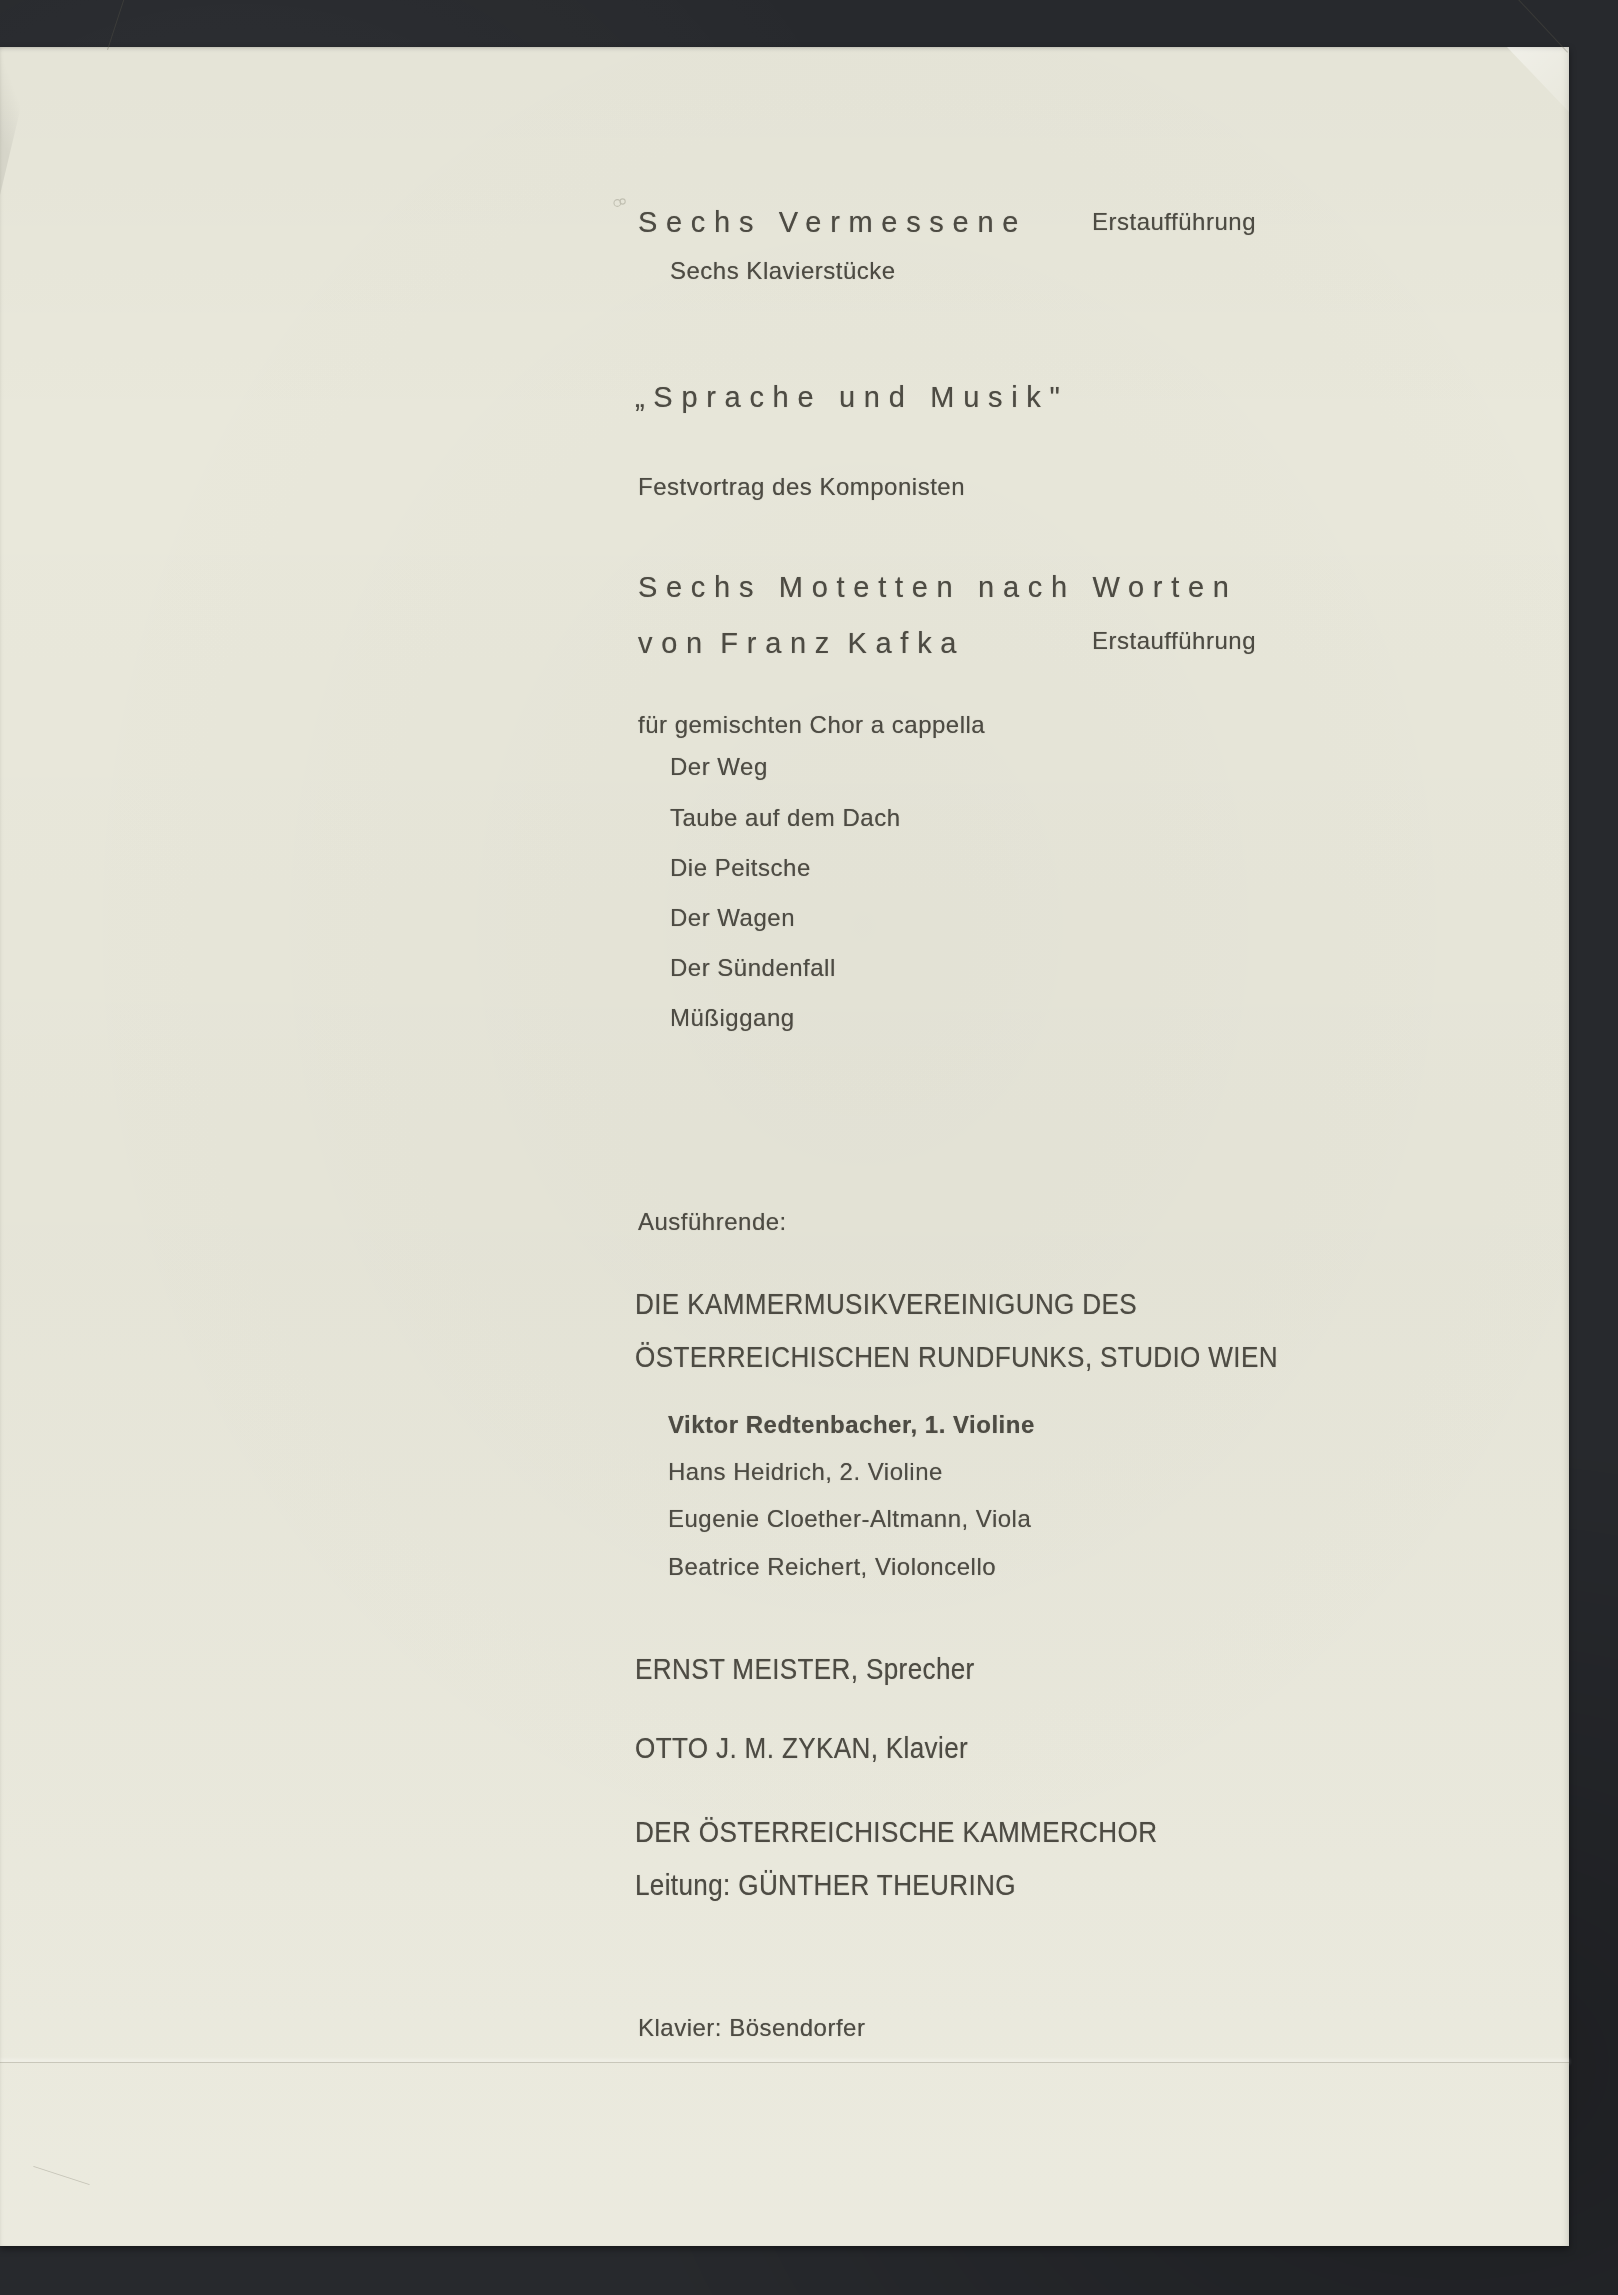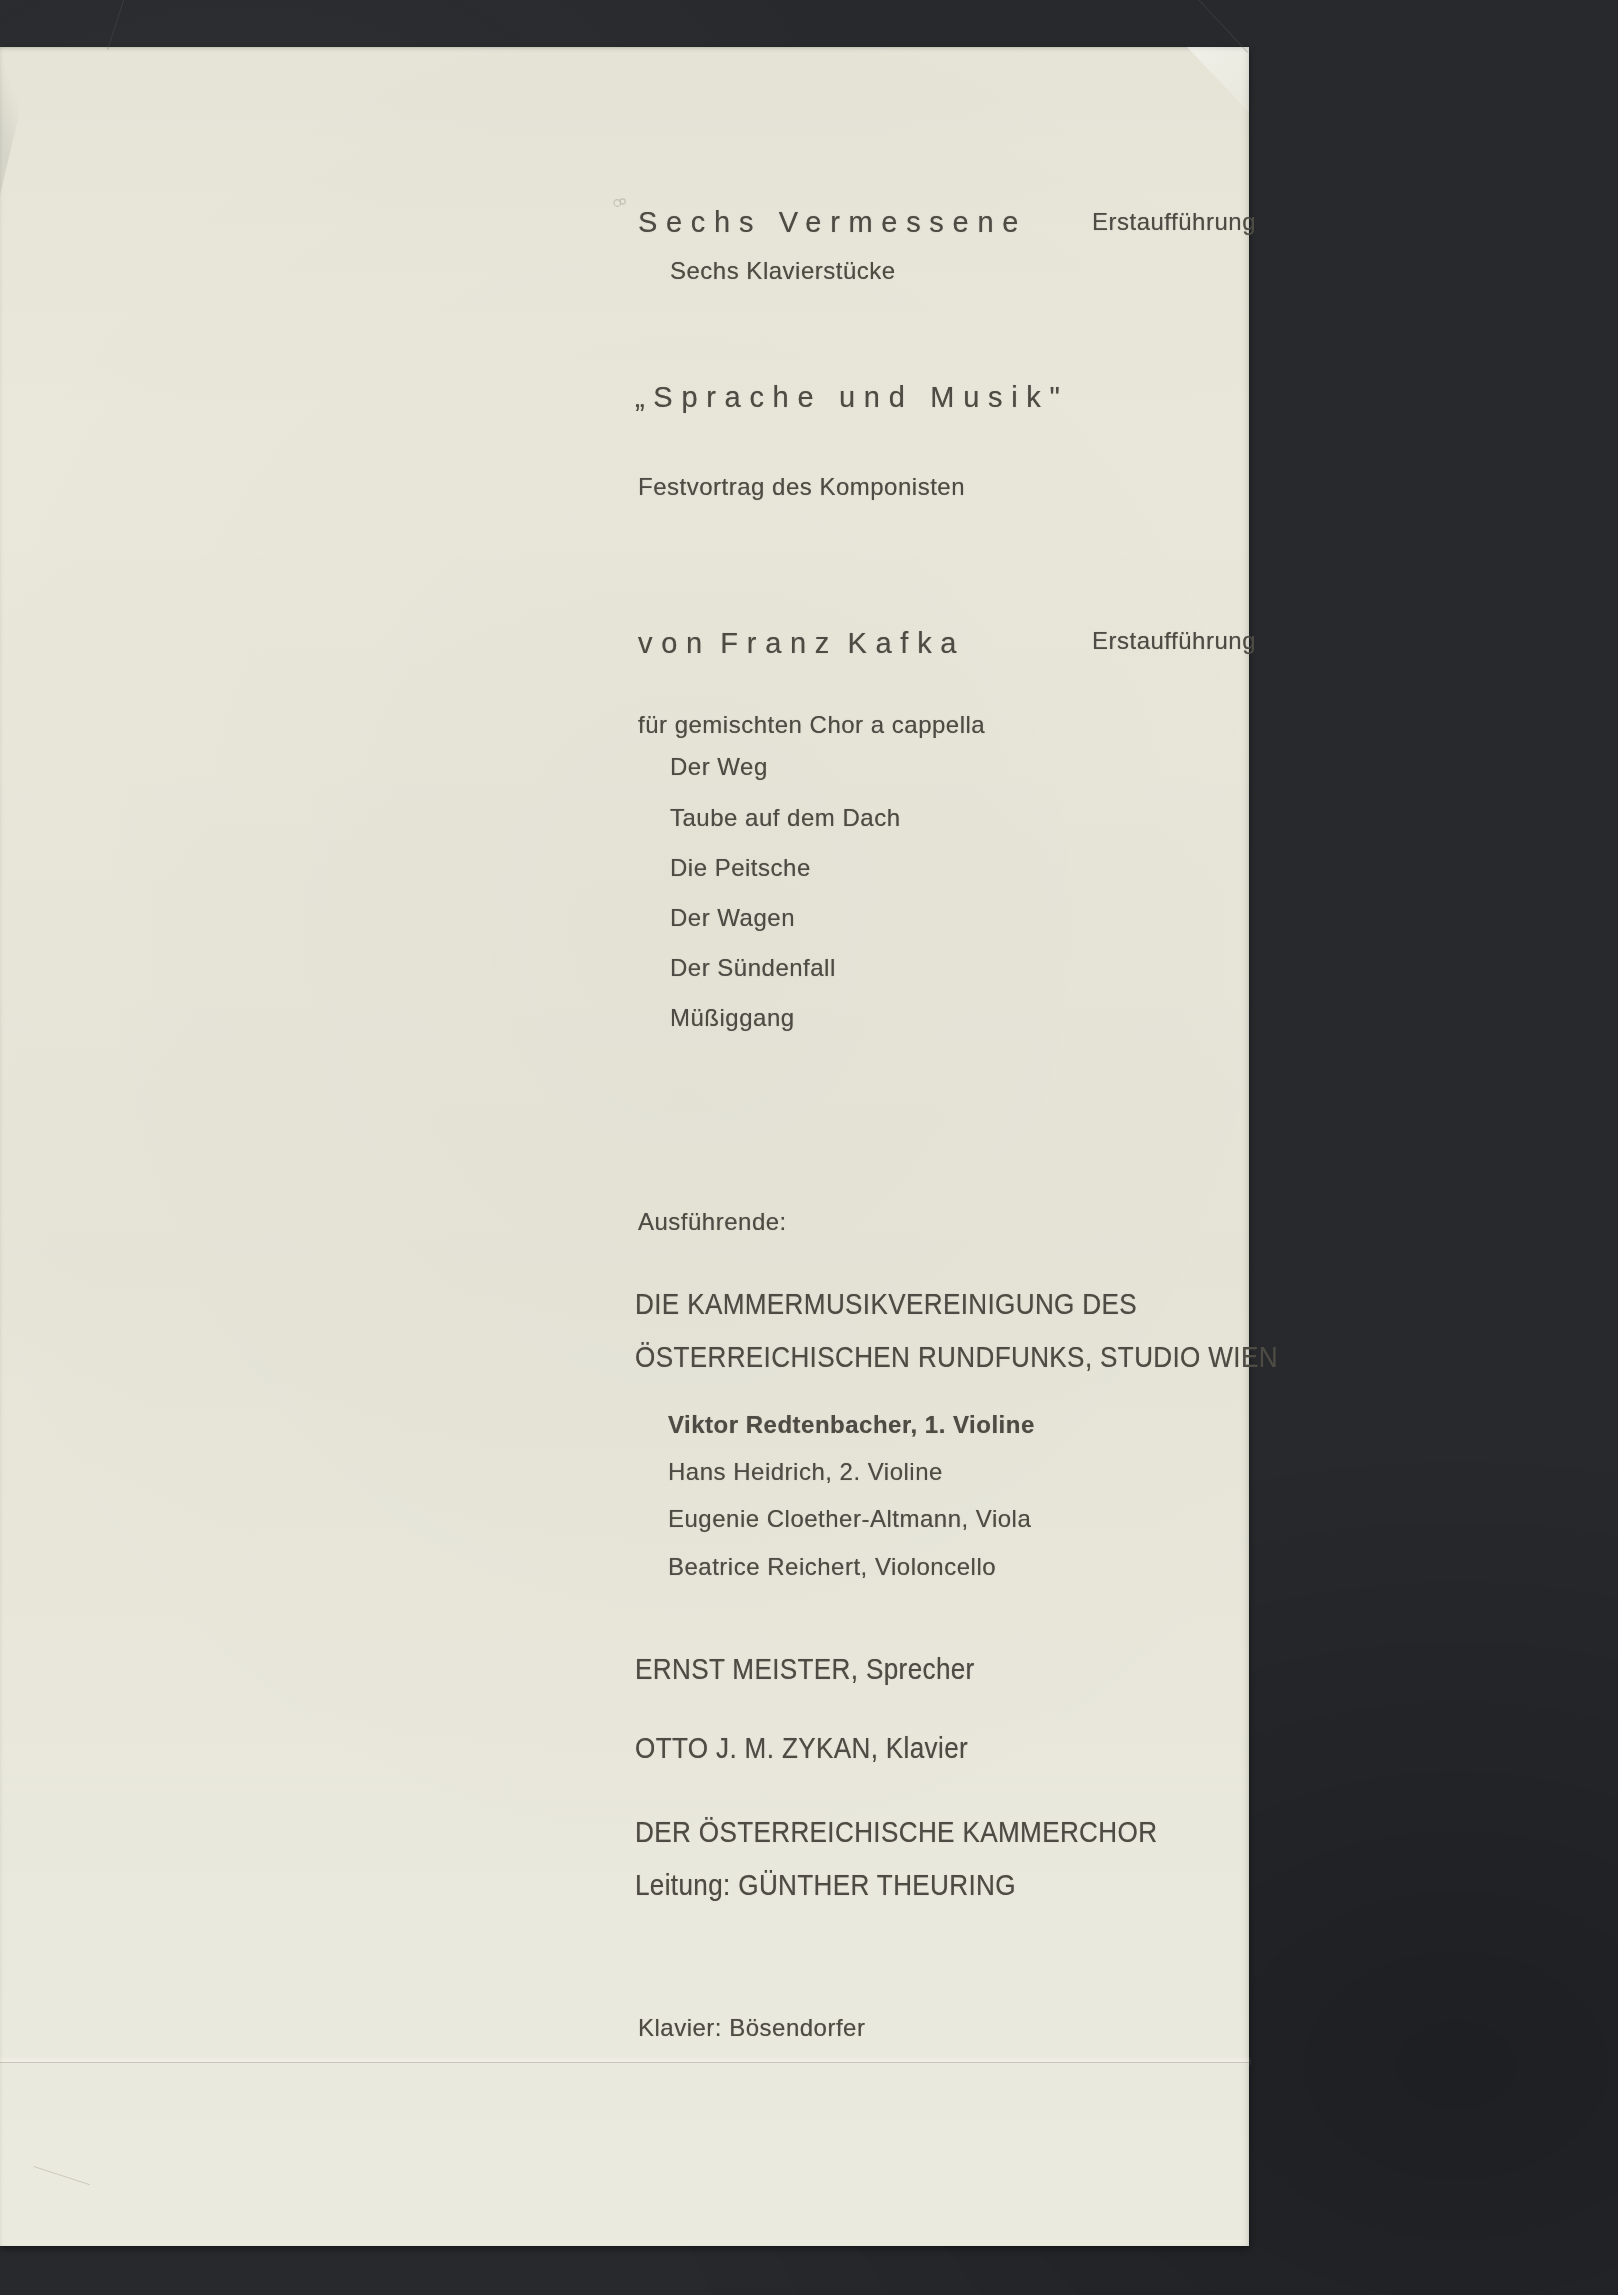--- a/index.html
+++ b/index.html
@@ -5,21 +5,21 @@
   html,body{margin:0;padding:0;}
   body{
     width:1619px;height:2295px;position:relative;overflow:hidden;
     background:var(--backdrop,#27292d);
     background-image:
       radial-gradient(1063px 684px at 15% 8%, rgba(255,255,255,0.03), transparent 60%),
       radial-gradient(1215px 912px at 90% 90%, rgba(0,0,0,0.25), transparent 70%);
     font-family:"Liberation Sans","DejaVu Sans",sans-serif;
   }
   .paper{
-    position:absolute;left:0px;top:47px;width:1249px;height:2199px;
+    position:absolute;left:0px;top:47px;width:1569px;height:2199px;
     background:var(--paper,#e9e8db);
     background-image:
       linear-gradient(180deg, rgba(0,0,0,0.02) 0%, rgba(0,0,0,0.00) 18%, rgba(0,0,0,0.015) 55%, rgba(255,255,255,0.10) 100%),
       radial-gradient(1139px 1367px at 55% 40%, rgba(0,0,0,0.018), transparent 75%);
     box-shadow:0 3px 6.8px rgba(0,0,0,0.40),
       inset 0 3.8px 5.3px -3px rgba(0,0,0,0.20),
       inset -5.3px 0 7.6px -4.6px rgba(0,0,0,0.16),
       inset 3px 0 6px -4.6px rgba(0,0,0,0.10);
     color:var(--ink,#4d4b43);
   }
@@ -110,20 +110,21 @@
     </svg>
   </span>
 
   <div class="ln sp l-w1-title">Sechs Vermessene</div>
   <div class="ln l-w1-prem">Erstaufführung</div>
   <div class="ln l-w1-sub">Sechs Klavierstücke</div>
 
   <div class="ln sp l-w2-title">„Sprache und Musik"</div>
   <div class="ln l-w2-sub">Festvortrag des Komponisten</div>
 
+  <div class="ln sp l-w3-title1">Sechs Motetten nach Worten</div>
   <div class="ln sp collapse-words l-w3-title2">von Franz Kafka</div>
   <div class="ln l-w3-prem">Erstaufführung</div>
   <div class="ln l-w3-sub">für gemischten Chor a cappella</div>
 
   <div class="ln l-mov-0">Der Weg</div>
   <div class="ln l-mov-1">Taube auf dem Dach</div>
   <div class="ln l-mov-2">Die Peitsche</div>
   <div class="ln l-mov-3">Der Wagen</div>
   <div class="ln l-mov-4">Der Sündenfall</div>
   <div class="ln l-mov-5">Müßiggang</div>

